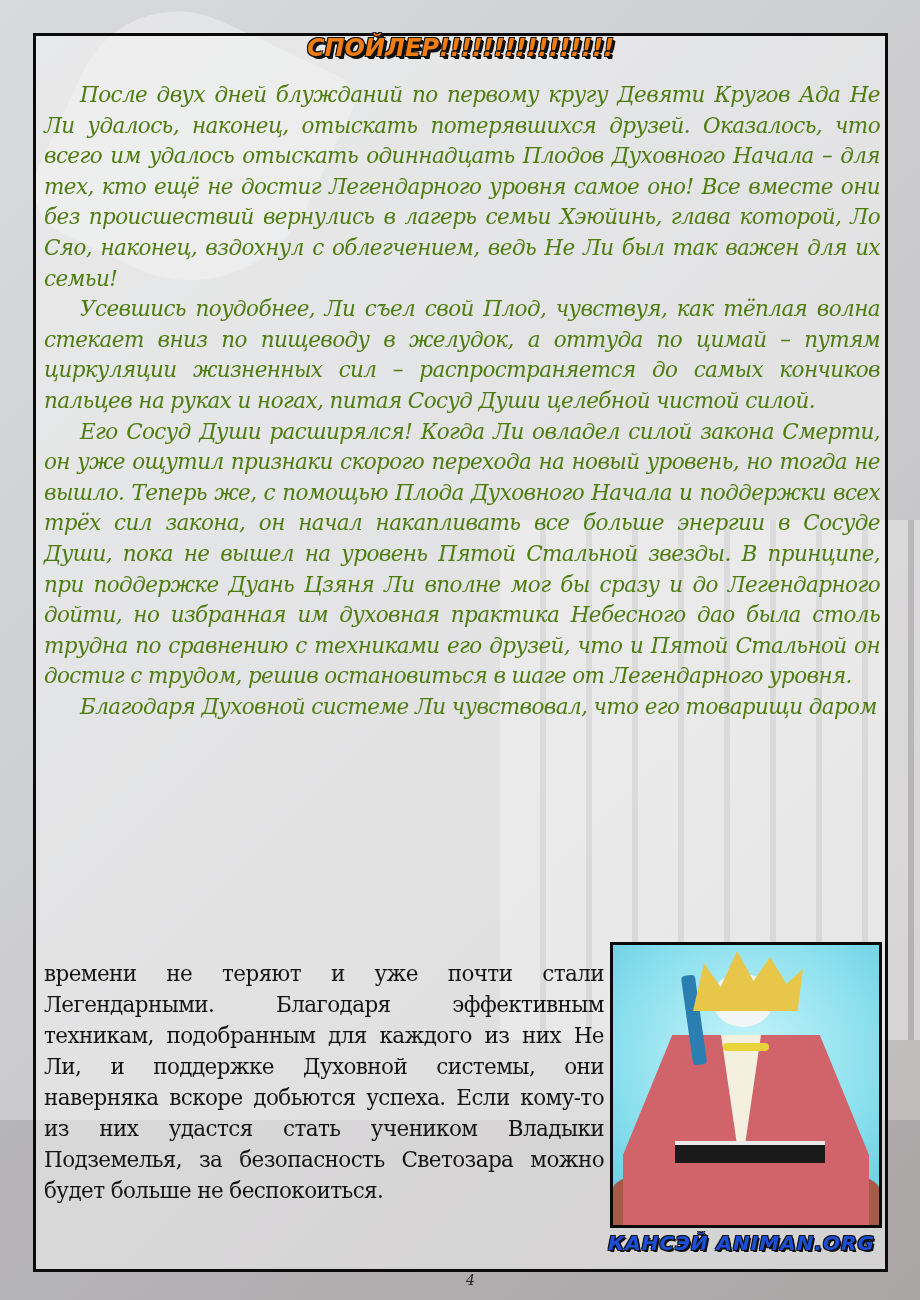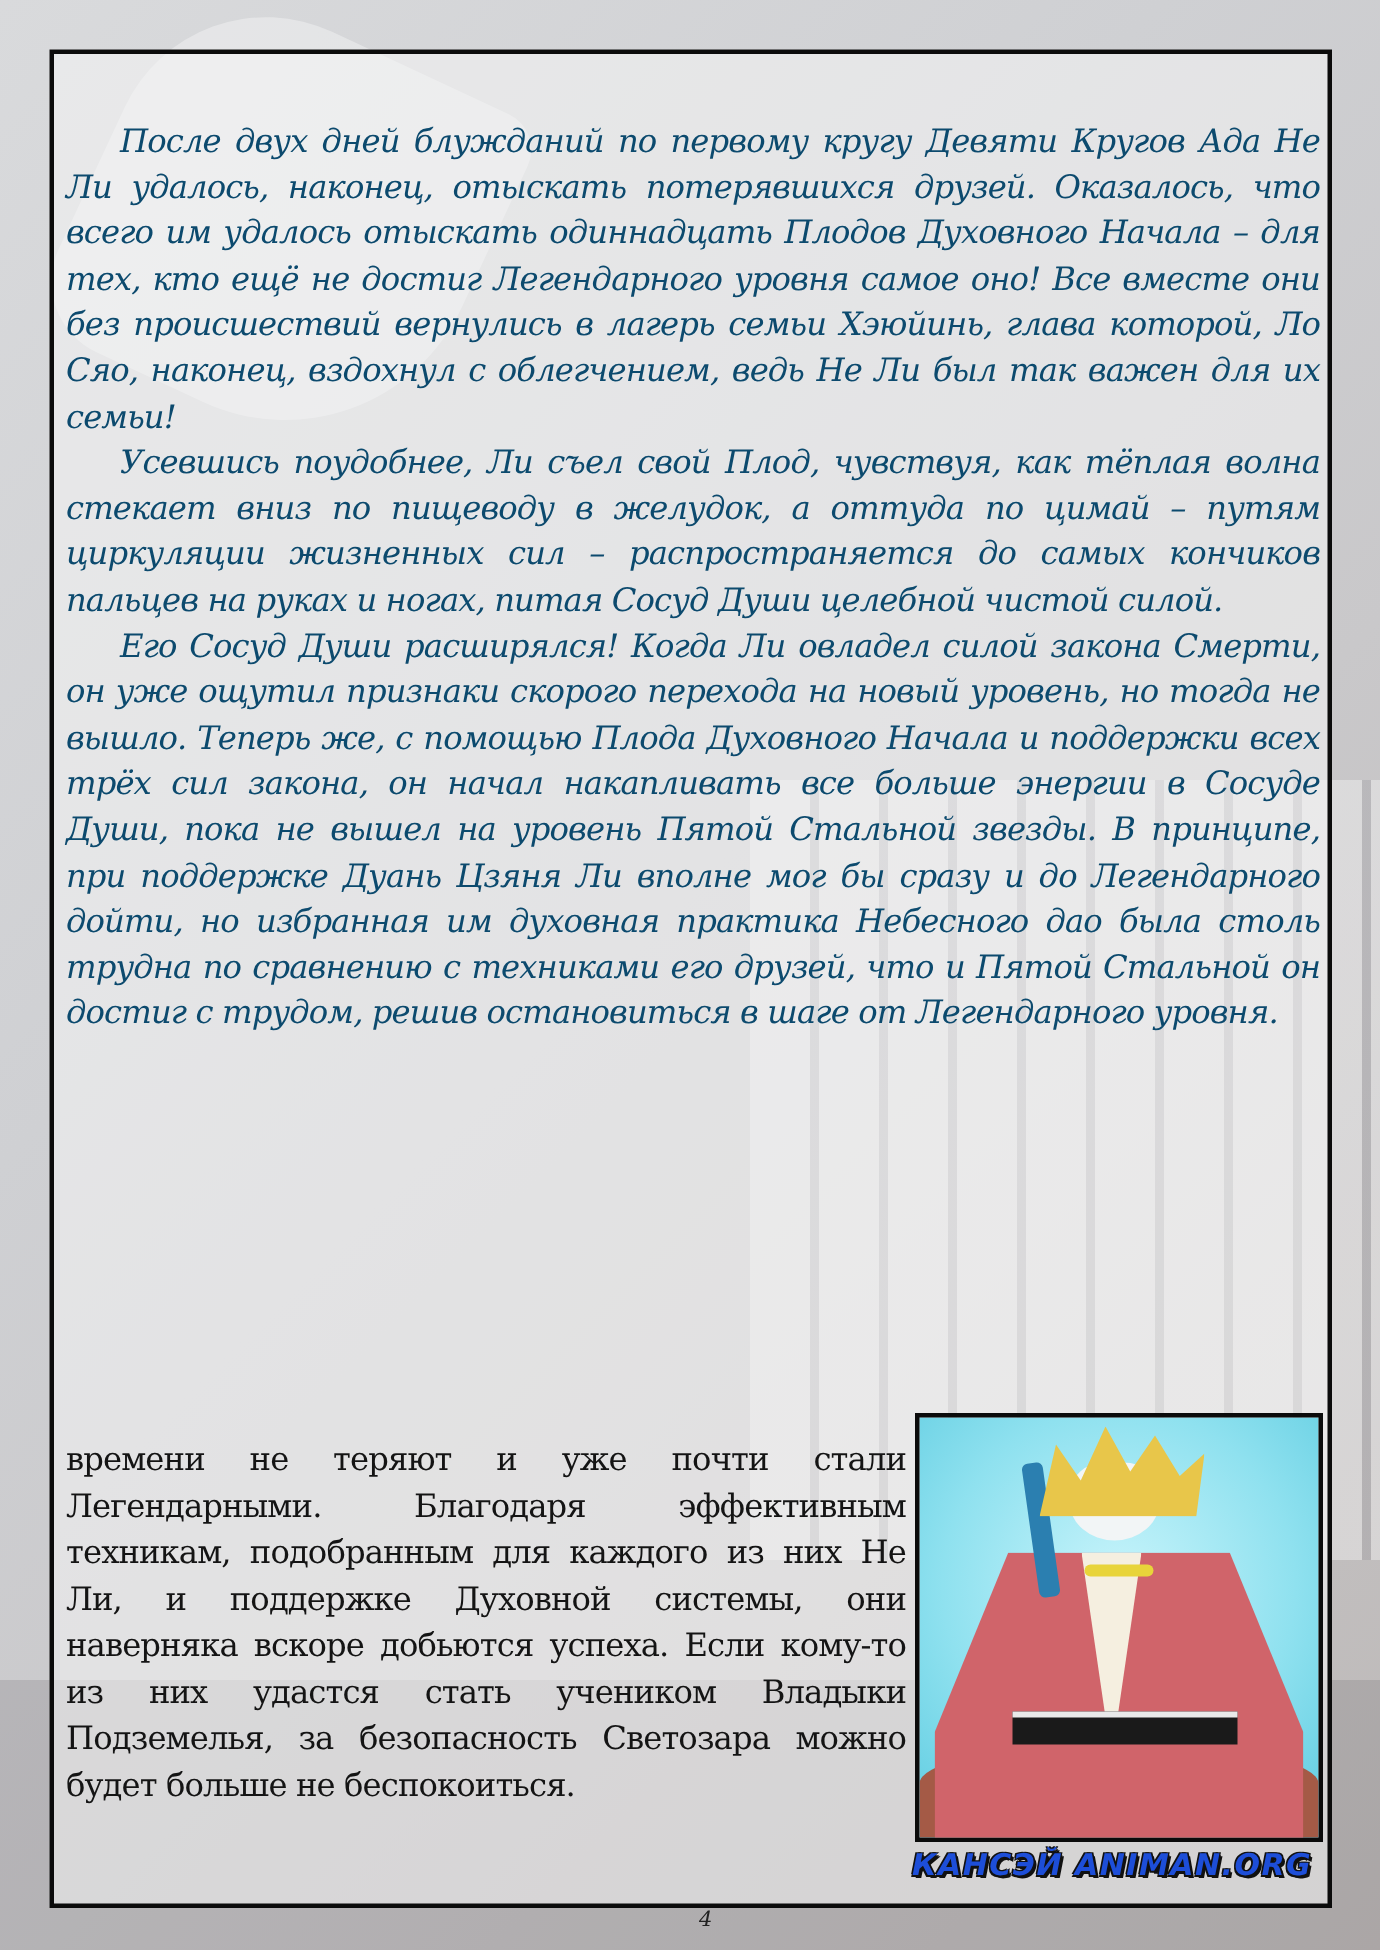--- a/index.html
+++ b/index.html
@@ -20,21 +20,21 @@
   }
   .spoiler {
     position:absolute; left:0; right:0; top:-2px; text-align:center;
     font-family:"DejaVu Sans", sans-serif; font-weight:bold; font-style:italic;
     font-size:24px; letter-spacing:0px; color:#f07c12;
     text-shadow: 2px 2px 0 #111, -1px -1px 0 #111, 1px -1px 0 #111, -1px 1px 0 #111, 3px 3px 0 #111;
   }
   .body-text {
     position:absolute; left:8px; top:44px; width:836px;
     font-family:"DejaVu Serif", serif; font-style:italic;
-    font-size:21.5px; line-height:30.6px; color:#0c4a6e;
+    font-size:21.5px; line-height:30.6px; color:#4d7c0f;
     letter-spacing:-0.6px;
   }
   .body-text p { margin:0; text-indent:36px; text-align:justify; }
   .wrap-text {
     position:absolute; left:8px; top:922px; width:560px;
     font-family:"DejaVu Serif", serif; 
     font-size:21.5px; line-height:31px; color:#141414; letter-spacing:-0.6px;
     text-align:justify;
   }
   .pic {
@@ -67,25 +67,27 @@
   }
 </style>
 </head>
 <body>
 
 <div class="bg-shape bg-a"></div>
 <div class="bg-shape bg-b"></div>
 <div class="bg-shape bg-c"></div>
 
 <div class="frame">
+  <div class="spoiler">СПОЙЛЕР!!!!!!!!!!!!!!!!</div>
 
   <div class="body-text">
     <p>После двух дней блужданий по первому кругу Девяти Кругов Ада Не Ли удалось, наконец, отыскать потерявшихся друзей. Оказалось, что всего им удалось отыскать одиннадцать Плодов Духовного Начала – для тех, кто ещё не достиг Легендарного уровня самое оно! Все вместе они без происшествий вернулись в лагерь семьи Хэюйинь, глава которой, Ло Сяо, наконец, вздохнул с облегчением, ведь Не Ли был так важен для их семьи!</p>
     <p>Усевшись поудобнее, Ли съел свой Плод, чувствуя, как тёплая волна стекает вниз по пищеводу в желудок, а оттуда по цимай – путям циркуляции жизненных сил – распространяется до самых кончиков пальцев на руках и ногах, питая Сосуд Души целебной чистой силой.</p>
     <p>Его Сосуд Души расширялся! Когда Ли овладел силой закона Смерти, он уже ощутил признаки скорого перехода на новый уровень, но тогда не вышло. Теперь же, с помощью Плода Духовного Начала и поддержки всех трёх сил закона, он начал накапливать все больше энергии в Сосуде Души, пока не вышел на уровень Пятой Стальной звезды. В принципе, при поддержке Дуань Цзяня Ли вполне мог бы сразу и до Легендарного дойти, но избранная им духовная практика Небесного дао была столь трудна по сравнению с техниками его друзей, что и Пятой Стальной он достиг с трудом, решив остановиться в шаге от Легендарного уровня.</p>
+    <p>Благодаря Духовной системе Ли чувствовал, что его товарищи даром</p>
   </div>
 
   <div class="wrap-text">времени не теряют и уже почти стали Легендарными. Благодаря эффективным техникам, подобранным для каждого из них Не Ли, и поддержке Духовной системы, они наверняка вскоре добьются успеха. Если кому-то из них удастся стать учеником Владыки Подземелья, за безопасность Светозара можно будет больше не беспокоиться.</div>
 
   <div class="pic">
     <div class="legs"></div>
     <div class="robe"></div>
     <div class="collar"></div>
     <div class="necklace"></div>
     <div class="belt"></div>

